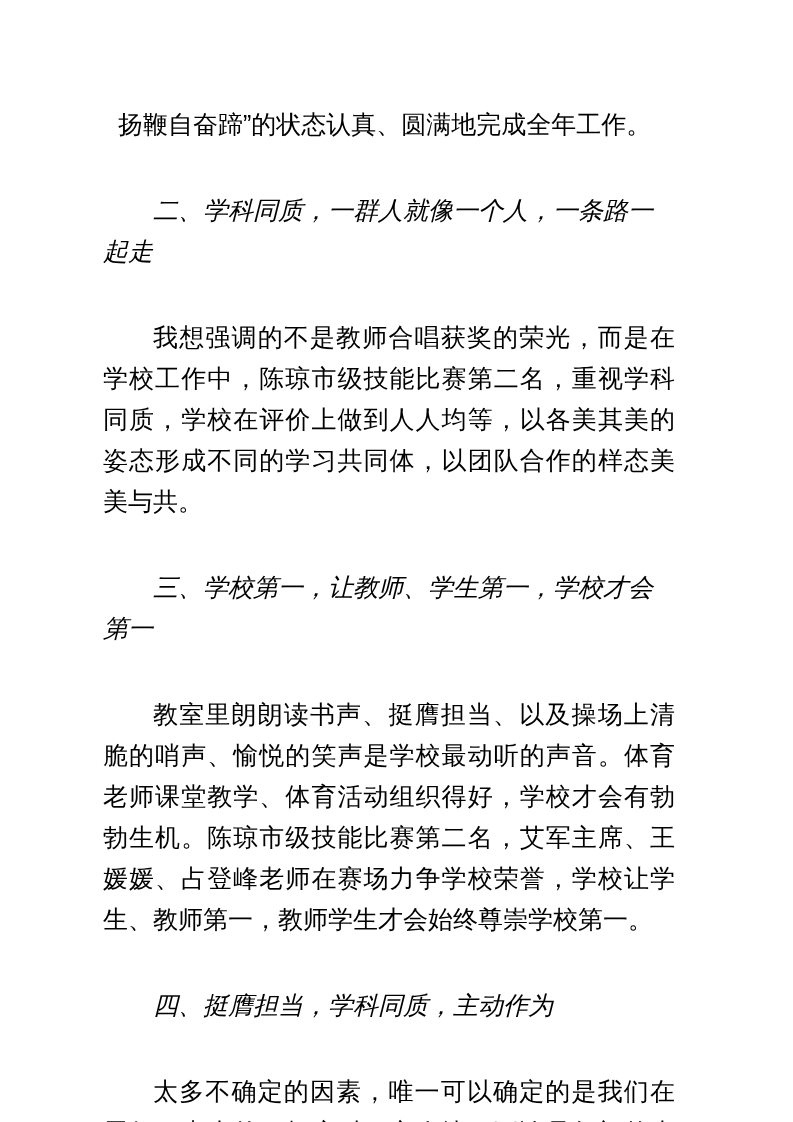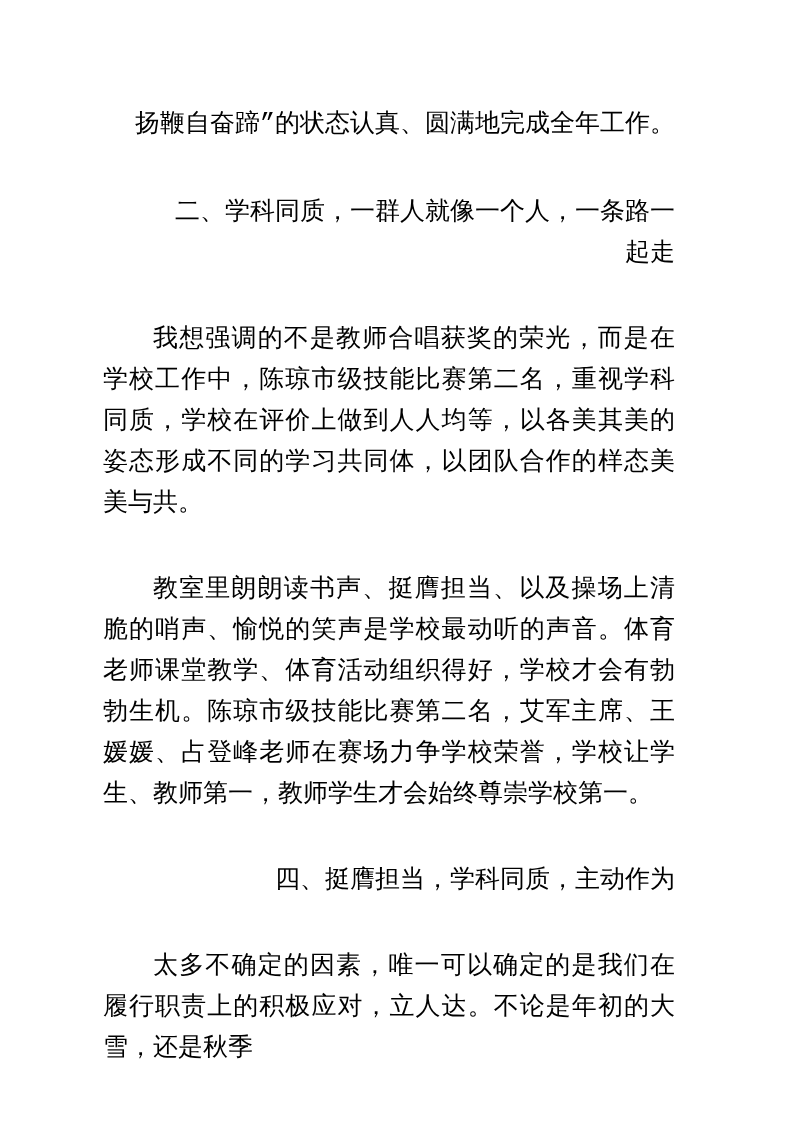--- a/index.html
+++ b/index.html
@@ -26,42 +26,43 @@
     letter-spacing: 0;
   }
   .content p {
     margin: 0 0 45px 0;
     padding: 0;
     text-align: justify;
     text-justify: inter-ideograph;
   }
   
   .content p.tail {
-    text-align: right;
+    text-align: left;
     padding-left: 15px;
-    font-family: Liberation Mono, monospace;
   }
   
   .content p.heading {
-    text-align: right;
+    text-align: left;
     text-indent: 50px;
+    font-style: italic;
   }
   
   .content p.para {
     text-indent: 50px;
   }
   .content p:last-child {
     margin-bottom: 0;
   }
 </style>
 </head>
 <body>
 
 <div class="page">
   <div class="content">
     <p class="tail">扬鞭自奋蹄”的状态认真、圆满地完成全年工作。</p>
     <p class="heading">二、学科同质，一群人就像一个人，一条路一起走</p>
     <p class="para">我想强调的不是教师合唱获奖的荣光，而是在学校工作中，陈琼市级技能比赛第二名，重视学科同质，学校在评价上做到人人均等，以各美其美的姿态形成不同的学习共同体，以团队合作的样态美美与共。</p>
+    <p class="heading">三、学校第一，让教师、学生第一，学校才会第一</p>
     <p class="para">教室里朗朗读书声、挺膺担当、以及操场上清脆的哨声、愉悦的笑声是学校最动听的声音。体育老师课堂教学、体育活动组织得好，学校才会有勃勃生机。陈琼市级技能比赛第二名，艾军主席、王媛媛、占登峰老师在赛场力争学校荣誉，学校让学生、教师第一，教师学生才会始终尊崇学校第一。</p>
     <p class="heading">四、挺膺担当，学科同质，主动作为</p>
     <p class="para">太多不确定的因素，唯一可以确定的是我们在履行职责上的积极应对，立人达。不论是年初的大雪，还是秋季</p>
   </div>
 </div>
 
 </body></html>

